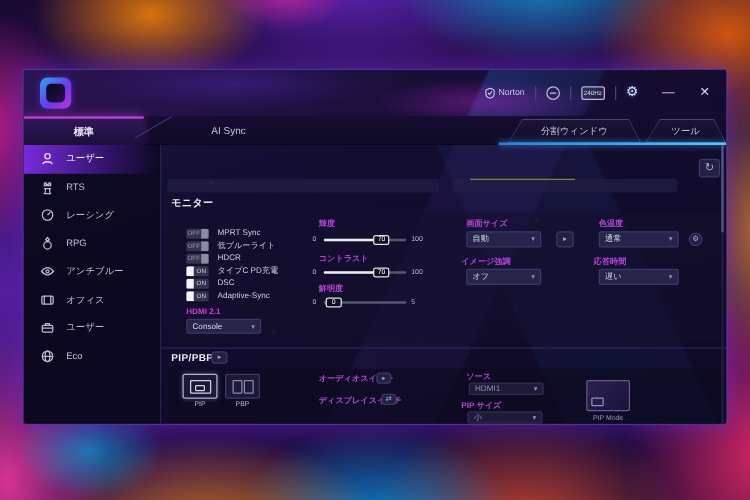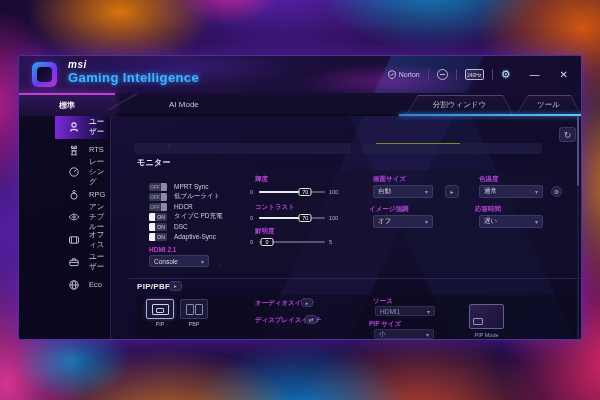--- a/index.html
+++ b/index.html
@@ -72,22 +72,22 @@
     transform:rotate(60deg);transform-origin:top left;}
   .tab-ai{position:absolute;left:150px;top:0;height:23px;display:flex;align-items:center;color:#c6c7da;font-size:8px;}
   .trap{position:absolute;top:2px;height:20px;clip-path:polygon(12px 0,calc(100% - 10px) 0,100% 100%,0 100%);
     background:#4a4476;}
   .trap>div{position:absolute;inset:1px;clip-path:polygon(11px 0,calc(100% - 9px) 0,100% 100%,0 100%);
     background:linear-gradient(180deg,#1b1436,#120d2a);display:flex;align-items:center;justify-content:center;
     color:#c8c9dc;font-size:7.5px;}
   .tab-blueline{position:absolute;left:380px;right:0;bottom:-1px;height:2px;
     background:linear-gradient(90deg,#2b7fd8,#57c8ff);box-shadow:0 0 5px #3aa0ff;}
   
-  .sidebar{position:absolute;left:0;top:60px;bottom:0;width:92px;background:rgba(10,8,28,.78);
-    border-right:1px solid #272150;padding-left:36px;}
+  .sidebar{position:absolute;left:0;top:60px;bottom:0;width:110px;background:rgba(10,8,28,.78);
+    border-right:1px solid #272150;}
   .side-item{height:22.5px;display:flex;align-items:center;gap:9px;padding-left:13px;color:#c3c4d6;font-size:7.5px;}
   .side-item .ic{width:12px;height:12px;display:flex;align-items:center;justify-content:center;color:#babccf;}
   .side-item.active{background:linear-gradient(90deg,rgba(126,44,230,.95),rgba(92,30,190,.45) 62%,transparent);
     color:#fff;border-radius:0 3px 3px 0;}
   .side-item.active .ic{color:#e8d8ff;}
   
   .content{position:absolute;left:110px;top:60px;right:0;bottom:0;color:#d5d6e6;}
   .content::before{content:"";position:absolute;inset:0;
     background:
       radial-gradient(1px 1px at 40px 30px,#8a8ac066,transparent 2px),
@@ -146,24 +146,20 @@
 </head>
 <body>
 
 <div class="stage">
   <div class="wall"></div>
 
   <div class="window">
 
     <div class="titlebar">
       <div class="emblem"></div>
-      <div class="brand">
-        <div class="msi-logo">msi</div>
-        <div class="apptitle">Gaming Intelligence</div>
-      </div>
       <div class="tb-right">
         <div class="norton">
           <span class="ic">
             <svg width="8" height="9" viewBox="0 0 8 9">
                 <path d="M4 .5 7.3 2v3C7.3 7 5.8 8.2 4 8.7 2.2 8.2.7 7 .7 5V2Z" fill="none" stroke="#c9cade" stroke-width=".9"></path>
                 <path d="M2.5 4.4 3.6 5.6 5.6 3" fill="none" stroke="#c9cade" stroke-width=".9"></path>
               </svg>
           </span>
           <span>Norton</span>
         </div>
@@ -174,21 +170,21 @@
         <div class="tb-sep"></div>
         <div class="gear-ico">⚙</div>
         <div class="win-min">—</div>
         <div class="win-close">✕</div>
       </div>
     </div>
 
     <div class="tabrow">
       <div class="tab-active">標準</div>
       <div class="tab-diag"></div>
-      <div class="tab-ai">AI Mode</div>
+      <div class="tab-ai">AI Sync</div>
       <div class="trap" style="left:387px;width:107px;">
         <div>分割ウィンドウ</div>
       </div>
       <div class="trap" style="left:497px;width:65px;">
         <div>ツール</div>
       </div>
       <div class="tab-blueline"></div>
     </div>
 
     <div class="sidebar">

